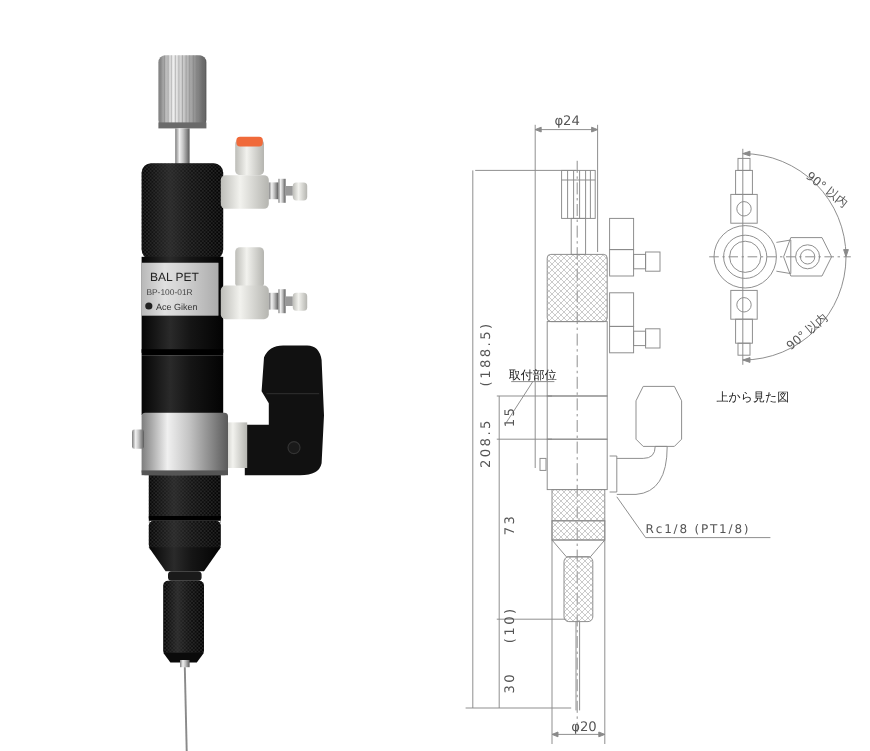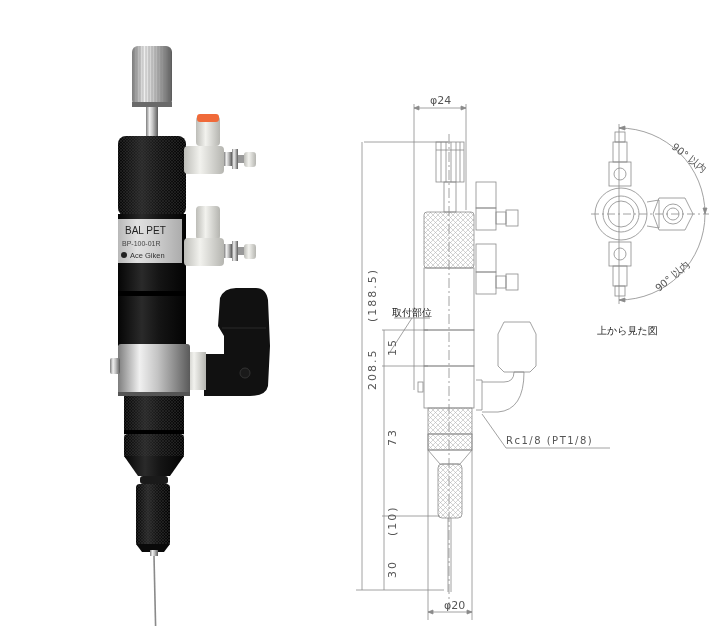--- a/index.html
+++ b/index.html
@@ -112,21 +112,21 @@
       <rect x="36" y="448" width="34" height="62" rx="4" fill="url(#blackG)"></rect>
       <rect x="36" y="448" width="34" height="62" rx="4" fill="url(#knurlP)" opacity="0.8"></rect>
       <path d="M36 508 L70 508 L64 516 L42 516 Z" fill="#0a0a0a"></path>
       <rect x="50" y="514" width="8" height="6" fill="url(#silverG)"></rect>
     </g>
 
     <line x1="54" y1="520" x2="56" y2="608" stroke="#8a8a8a" stroke-width="1.6"></line>
   </svg>
 </div>
 
-<div class="abs" style="left:348px;top:90px;width:280px;height:536px;">
+<div class="abs" style="left:380px;top:90px;width:280px;height:536px;">
   <svg width="280" height="536" viewBox="0 0 280 536">
     <defs>
       <pattern id="hatch" width="5" height="5" patternUnits="userSpaceOnUse">
         <path d="M0 0 L5 5 M5 0 L0 5" stroke="#a8a8a8" stroke-width="0.5"></path>
       </pattern>
     </defs>
     <g stroke="#8a8a8a" fill="none" stroke-width="0.8">
 
       <line x1="66" y1="14" x2="66" y2="300"></line>
       <line x1="118" y1="14" x2="118" y2="120"></line>

